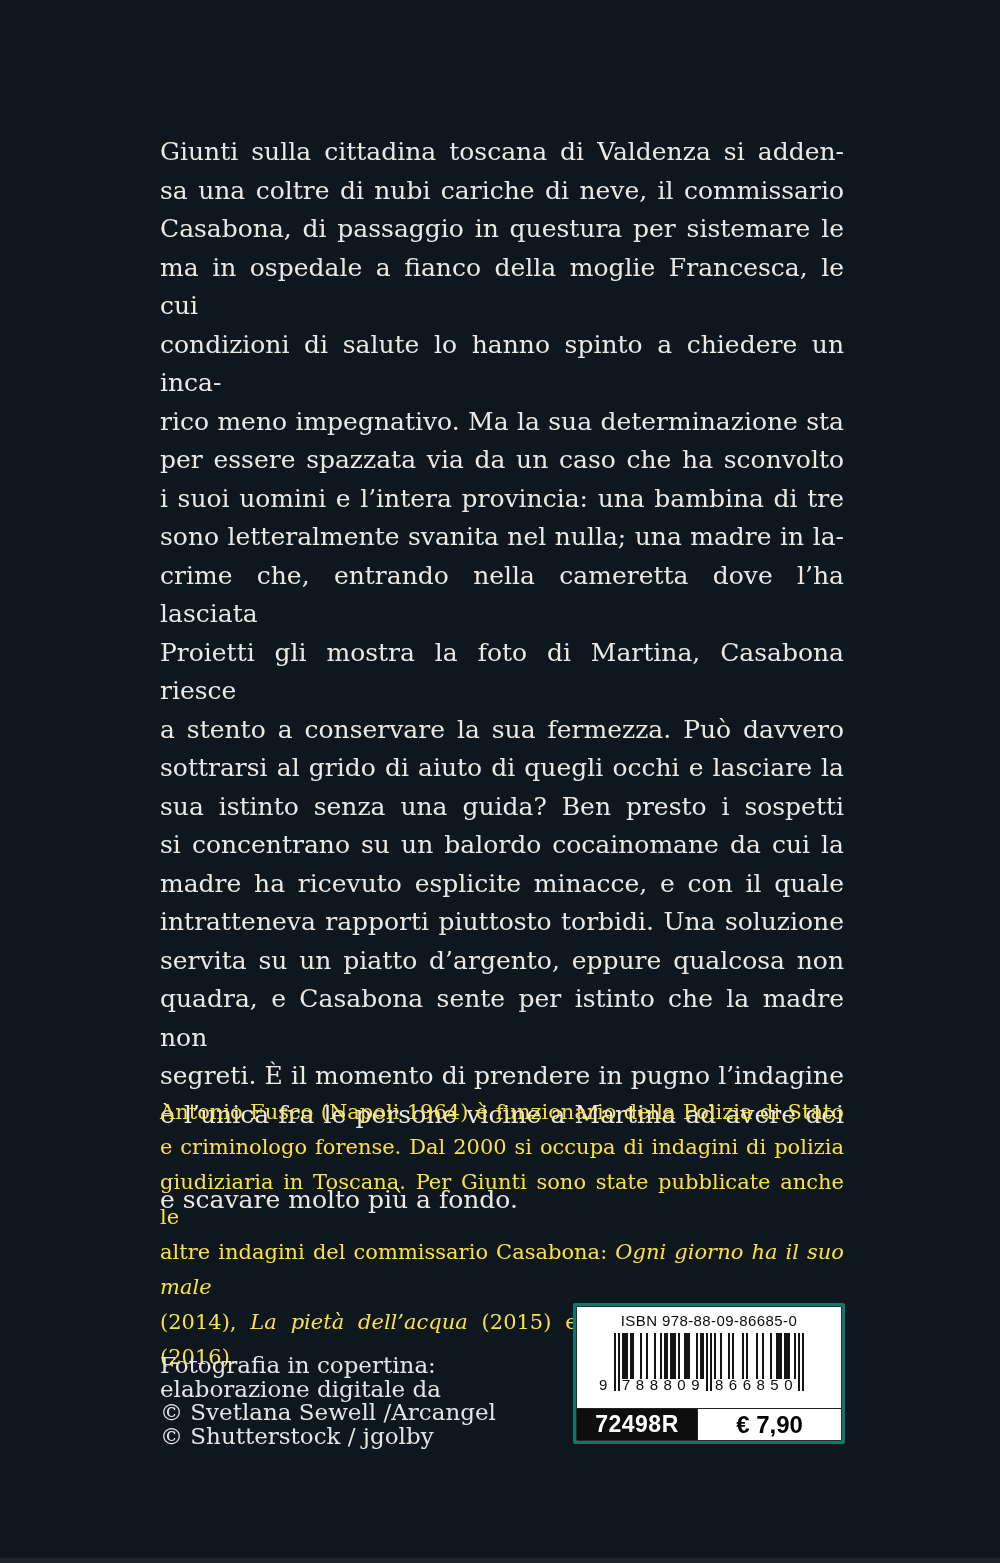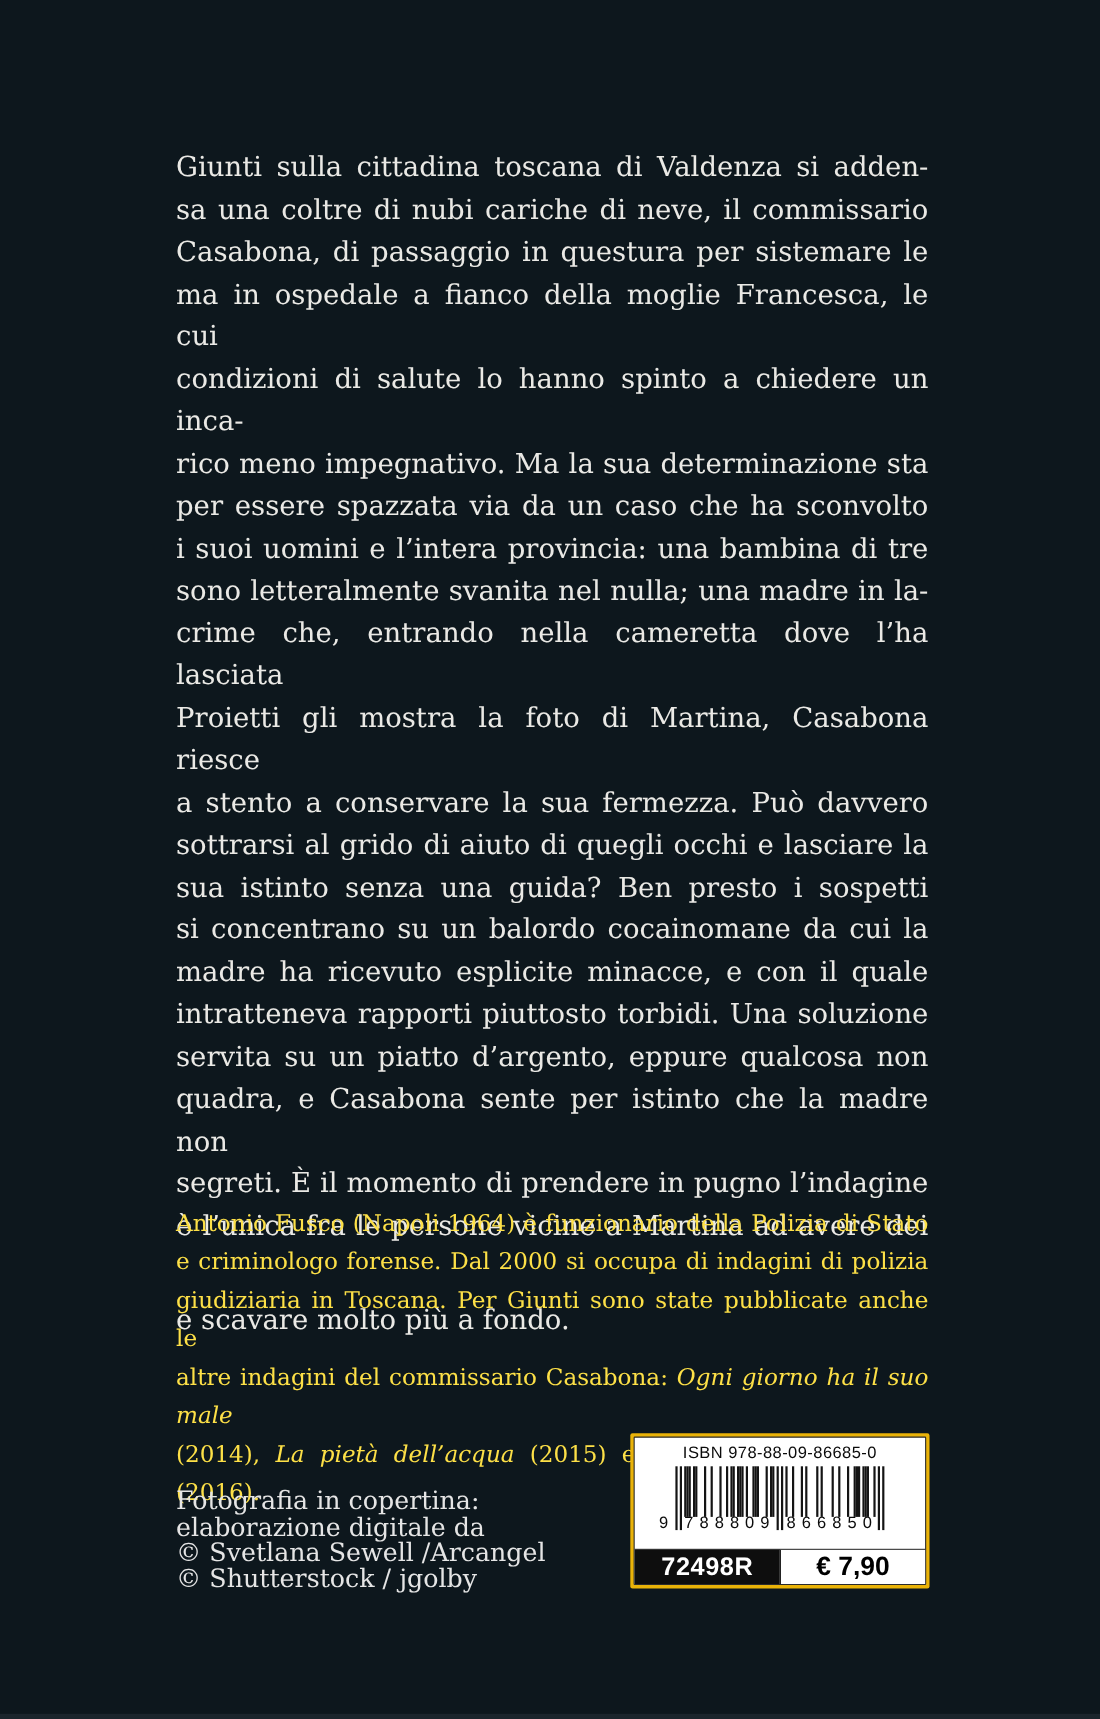--- a/index.html
+++ b/index.html
@@ -35,21 +35,21 @@
   .credits{
     position:absolute;left:160px;top:1354px;width:400px;
     color:#e5e5e5;
     font-size:23px;line-height:23.5px;
   }
   .credits .tline{text-align:left;}
 
   
   .bc-box{
     position:absolute;left:573px;top:1303px;width:272px;height:141px;
-    background:#eab308;border-radius:2px;
+    background:#0f766e;border-radius:2px;
     padding:3px;box-sizing:border-box;
   }
   .bc-inner{
     width:100%;height:100%;box-sizing:border-box;
     border:1px solid #2b2b2b;border-radius:1px;
     background:#ffffff;
     display:flex;flex-direction:column;
     font-family:"Liberation Sans", sans-serif;
   }
   .bc-isbn{
@@ -69,21 +69,21 @@
     font-family:"Liberation Sans", sans-serif;
   }
   .bc-d-first{left:-15px;}
   .bc-d-left{left:8px;letter-spacing:5.5px;}
   .bc-d-right{left:101px;letter-spacing:5.5px;}
   .bc-row{
     margin-top:auto;height:31px;display:flex;align-items:stretch;
     border-top:1px solid #222;
   }
   .bc-code{
-    width:132px;background:#0e0e0e;color:#ffffff;
+    width:120px;background:#0e0e0e;color:#ffffff;
     display:flex;align-items:center;justify-content:center;
     font-weight:bold;font-size:23px;letter-spacing:0.5px;
   }
   .bc-price{
     flex:1;background:#ffffff;color:#000000;
     border-left:1px solid #222;
     display:flex;align-items:center;justify-content:center;
     font-weight:bold;font-size:24px;
   }
   

